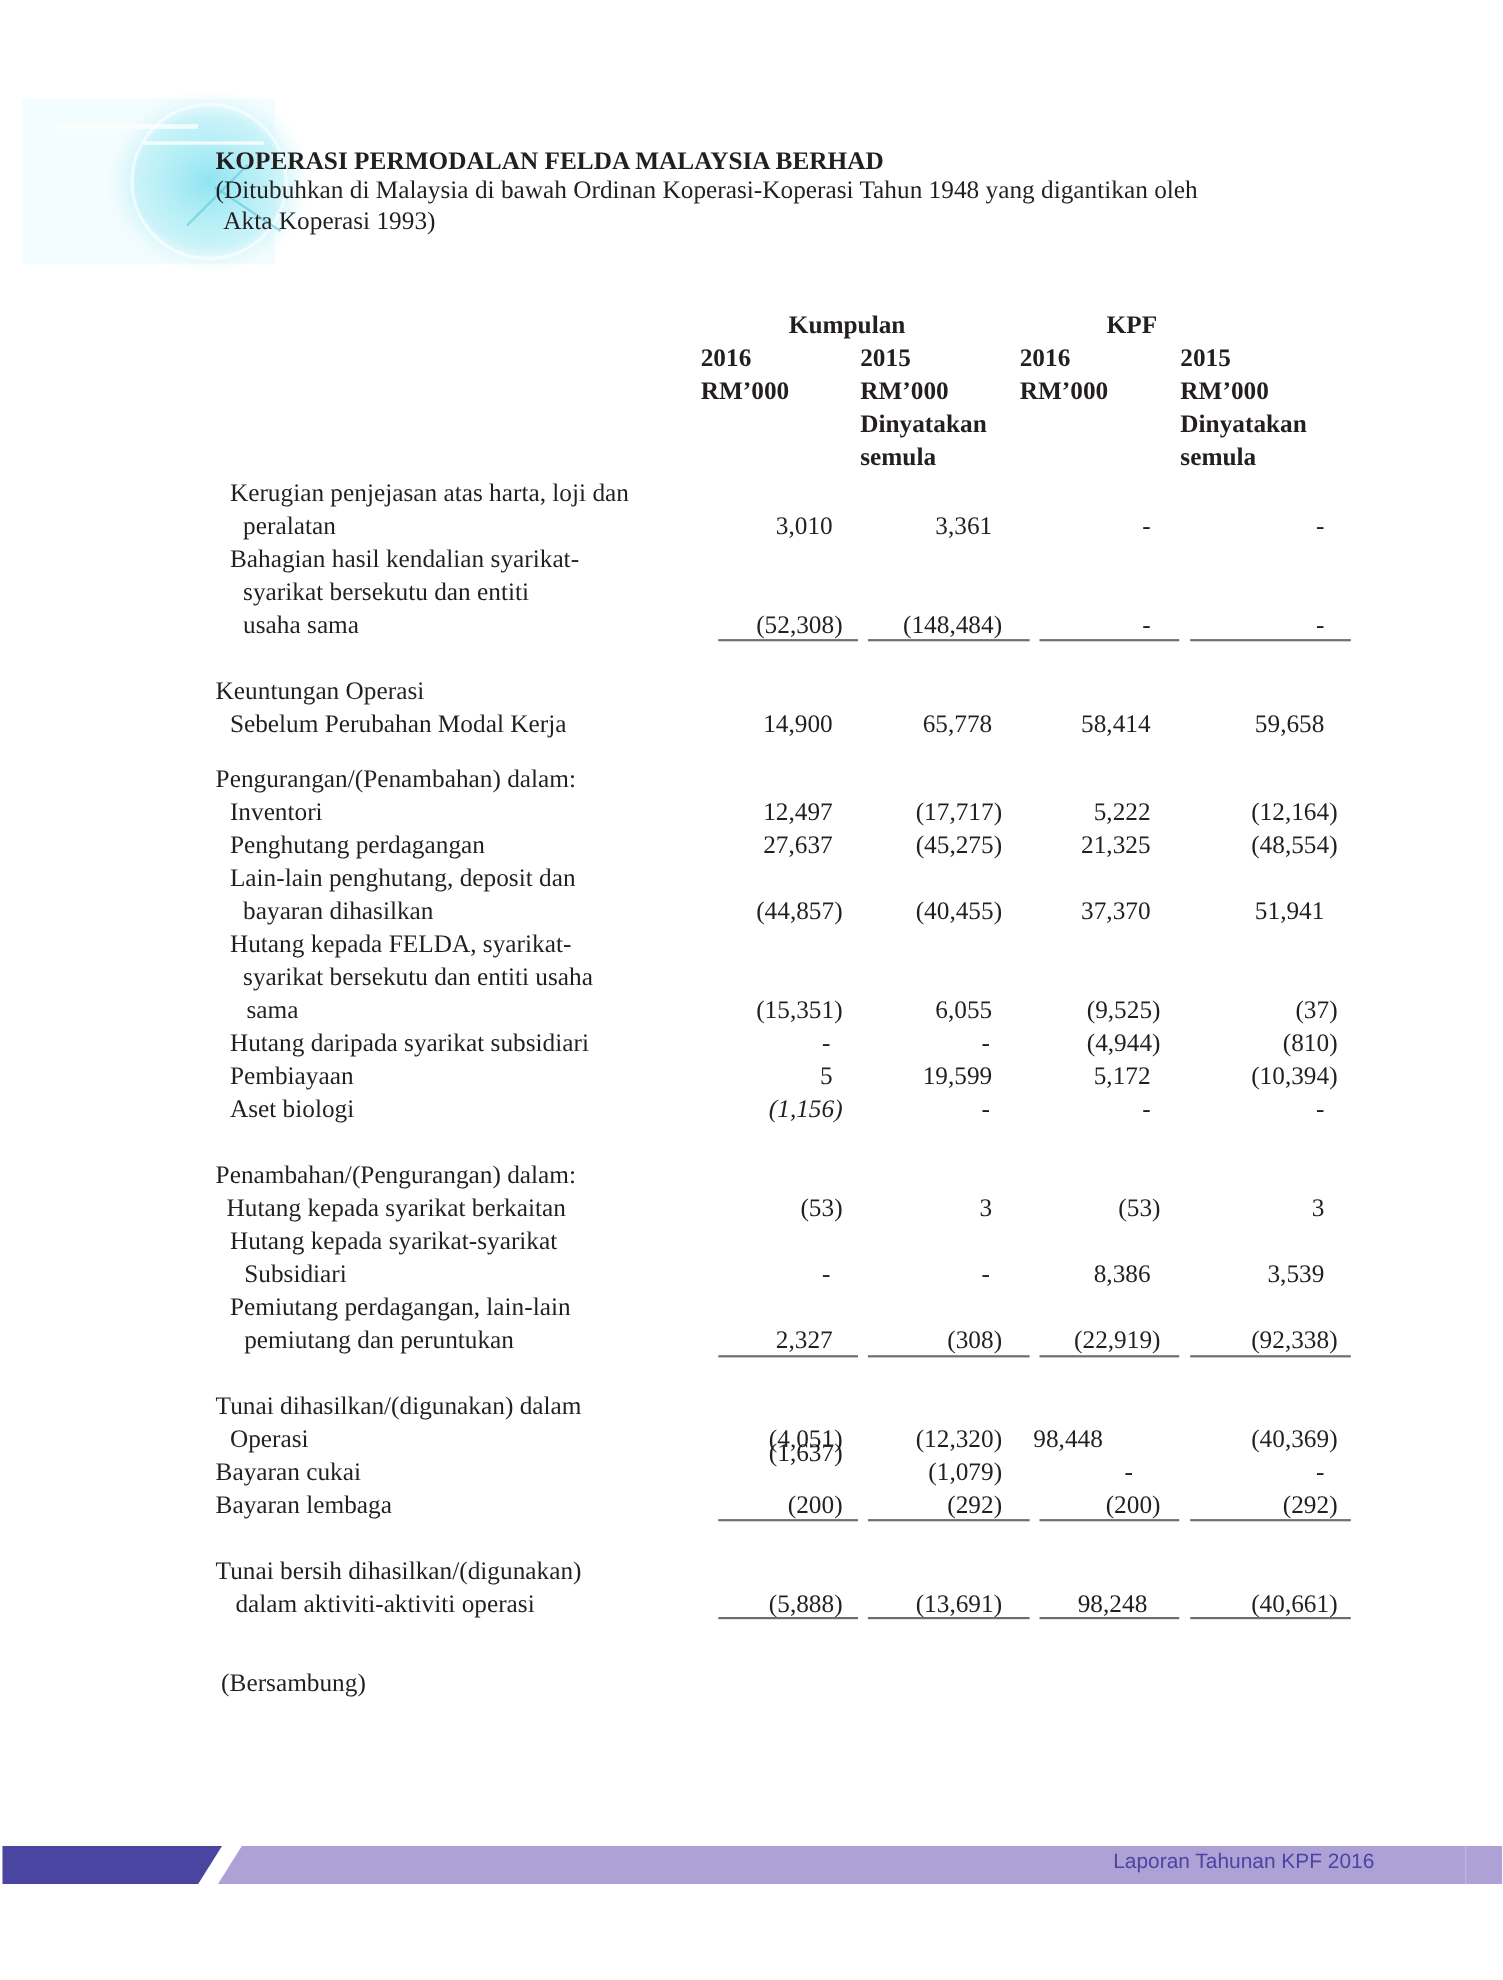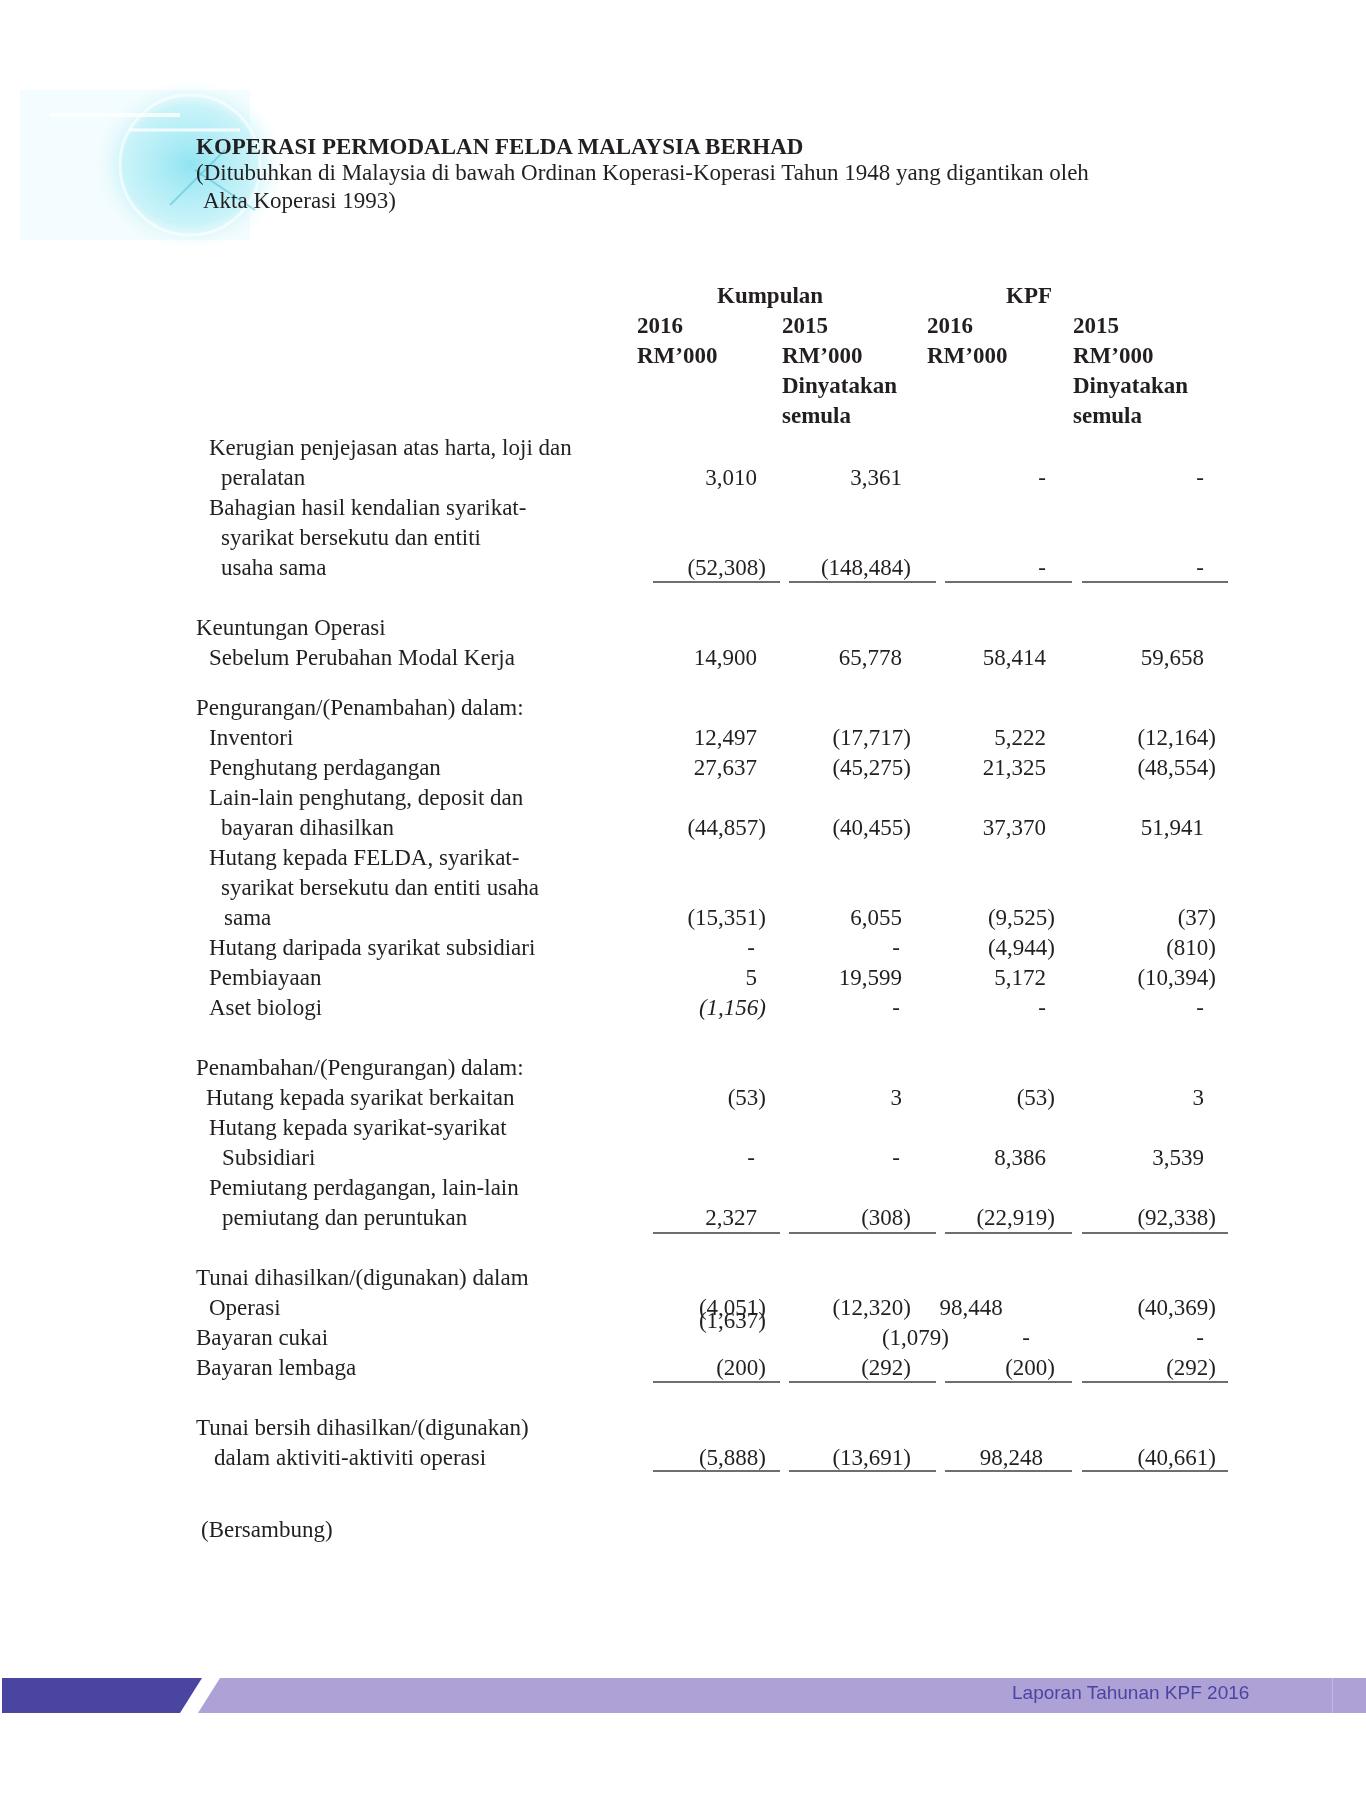--- a/index.html
+++ b/index.html
@@ -165,21 +165,21 @@
 
 <div class="lbl" style="left:196px;top:1263px;">Tunai dihasilkan/(digunakan) dalam</div>
 <div class="lbl" style="left:209px;top:1293px;">Operasi</div>
 <div class="num" style="left:616px;top:1293px;">(4,051)</div>
 <div class="num" style="left:761px;top:1293px;">(12,320)</div>
 <div class="num" style="left:896px;top:1293px;text-align:center;">98,448</div>
 <div class="num" style="left:1066px;top:1293px;">(40,369)</div>
 
 <div class="lbl" style="left:196px;top:1323px;">Bayaran cukai</div>
 <div class="num" style="left:616px;top:1306px;">(1,637)</div>
-<div class="num" style="left:799px;top:1323px;">(1,079)</div>
+<div class="num" style="left:761px;top:1323px;">(1,079)</div>
 <div class="num" style="left:880px;top:1323px;">-</div>
 <div class="num" style="left:1054px;top:1323px;">-</div>
 
 <div class="lbl" style="left:196px;top:1353px;">Bayaran lembaga</div>
 <div class="num" style="left:616px;top:1353px;">(200)</div>
 <div class="num" style="left:761px;top:1353px;">(292)</div>
 <div class="num" style="left:905px;top:1353px;">(200)</div>
 <div class="num" style="left:1066px;top:1353px;">(292)</div>
 <div class="rule" style="left:653px;top:1381px;width:127px;"></div>
 <div class="rule" style="left:789px;top:1381px;width:147px;"></div>

